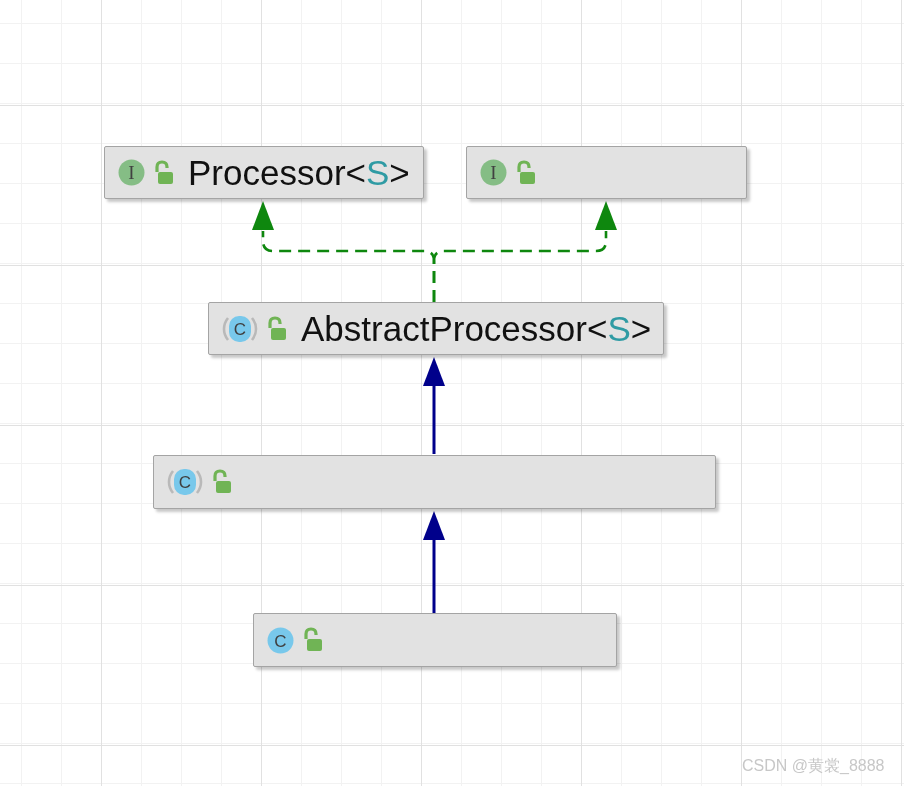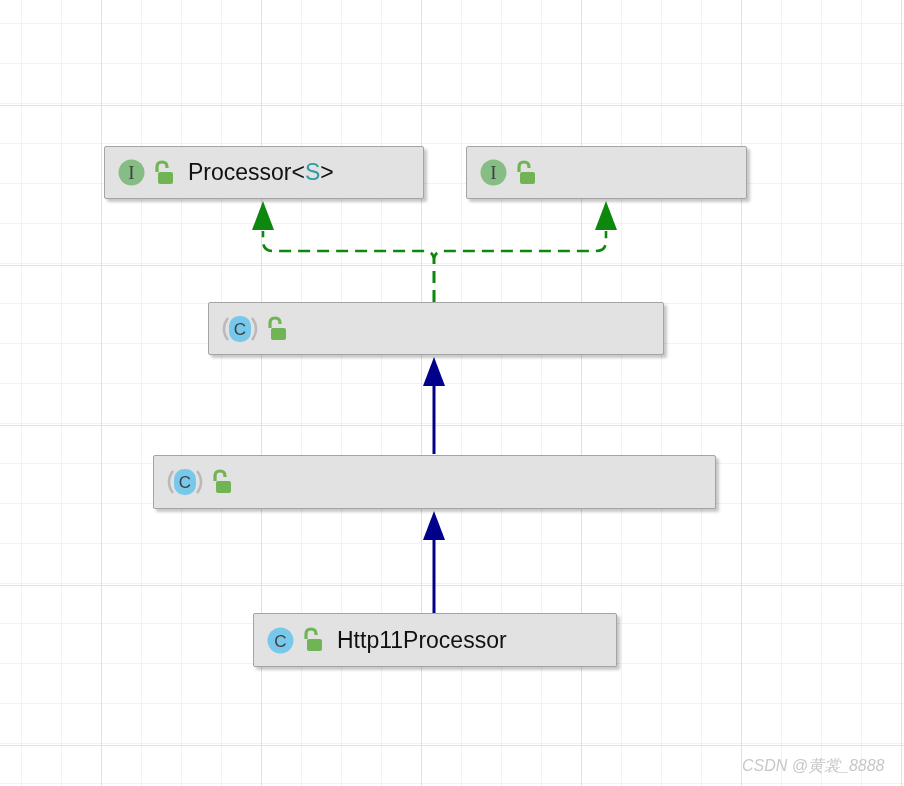--- a/index.html
+++ b/index.html
@@ -38,21 +38,21 @@
     border-radius: 2px;
     box-shadow: 3px 3px 3px rgba(0,0,0,0.22);
     display: flex;
     align-items: center;
     padding-left: 13px;
     cursor: default;
   }
   .uml-node .kind-icon { flex: 0 0 auto; margin-right: 7px; }
   .uml-node .lock-icon { flex: 0 0 auto; margin-right: 13px; }
   .uml-node .label {
-    font-size: 23px;
+    font-size: 35px;
     color: #111111;
     white-space: nowrap;
     letter-spacing: 0px;
   }
   .uml-node .label .generic { color: #2f9ba4; }
 
   #node-processor              { left: 104px; top: 146px; width: 320px; height: 53px; }
   #node-actionhook             { left: 466px; top: 146px; width: 281px; height: 53px; }
   #node-abstractprocessor      { left: 208px; top: 302px; width: 456px; height: 53px; }
   #node-abstracthttp11processor{ left: 153px; top: 455px; width: 563px; height: 54px; }
@@ -68,21 +68,20 @@
     font-size: 17px;
     fill: #3f3f3f;
   }
   .watermark {
     position: absolute;
     left: 742px; top: 756px;
     font-size: 16px;
     color: #c7c7c7;
     white-space: nowrap;
     user-select: none;
-    font-style: italic;
   }
 </style>
 </head>
 <body>
 
 <div class="canvas">
 
   <svg class="edges" xmlns="http://www.w3.org/2000/svg">
     <g>
       <path class="edge-implements" d="M434,302 L434,261 Q434,251 424,251 L273,251 Q263,251 263,241 L263,231"></path>
@@ -129,20 +128,21 @@
     <svg class="kind-icon" width="36" height="28" viewBox="0 0 36 28">
       <path d="M6 3 Q2 8 2 14 Q2 20 6 25" fill="none" stroke="#b9b9b9" stroke-width="2.6"></path>
       <path d="M30 3 Q34 8 34 14 Q34 20 30 25" fill="none" stroke="#b9b9b9" stroke-width="2.6"></path>
       <rect x="7" y="1" width="22" height="26" rx="10" fill="#78c8eb"></rect>
       <text class="icon-letter-sans" x="18" y="20" text-anchor="middle">C</text>
     </svg>
     <svg class="lock-icon" width="23" height="26" viewBox="0 0 23 26">
       <path d="M5 12 V7 Q5 2 10 2 Q15 2 15 7 V8" fill="none" stroke="#70b455" stroke-width="3.2"></path>
       <rect x="6" y="12" width="15" height="12" rx="2" fill="#70b455"></rect>
     </svg>
+    <span class="label"><span>AbstractProcessor&lt;</span><span class="generic">S</span><span>&gt;</span></span>
   </div>
 
   <div class="uml-node" id="node-abstracthttp11processor">
     <svg class="kind-icon" width="36" height="28" viewBox="0 0 36 28">
       <path d="M6 3 Q2 8 2 14 Q2 20 6 25" fill="none" stroke="#b9b9b9" stroke-width="2.6"></path>
       <path d="M30 3 Q34 8 34 14 Q34 20 30 25" fill="none" stroke="#b9b9b9" stroke-width="2.6"></path>
       <rect x="7" y="1" width="22" height="26" rx="10" fill="#78c8eb"></rect>
       <text class="icon-letter-sans" x="18" y="20" text-anchor="middle">C</text>
     </svg>
     <svg class="lock-icon" width="23" height="26" viewBox="0 0 23 26">
@@ -153,18 +153,17 @@
 
   <div class="uml-node" id="node-http11processor">
     <svg class="kind-icon" width="27" height="27" viewBox="0 0 27 27">
       <circle cx="13.5" cy="13.5" r="13" fill="#78c8eb"></circle>
       <text class="icon-letter-sans" x="13.5" y="19.5" text-anchor="middle">C</text>
     </svg>
     <svg class="lock-icon" width="23" height="26" viewBox="0 0 23 26">
       <path d="M5 12 V7 Q5 2 10 2 Q15 2 15 7 V8" fill="none" stroke="#70b455" stroke-width="3.2"></path>
       <rect x="6" y="12" width="15" height="12" rx="2" fill="#70b455"></rect>
     </svg>
-    <span class="label"><span>Http11Processor</span><span class="generic"></span><span></span></span>
   </div>
 
   <div class="watermark">CSDN @黄裳_8888</div>
 
 </div>
 
 </body></html>

